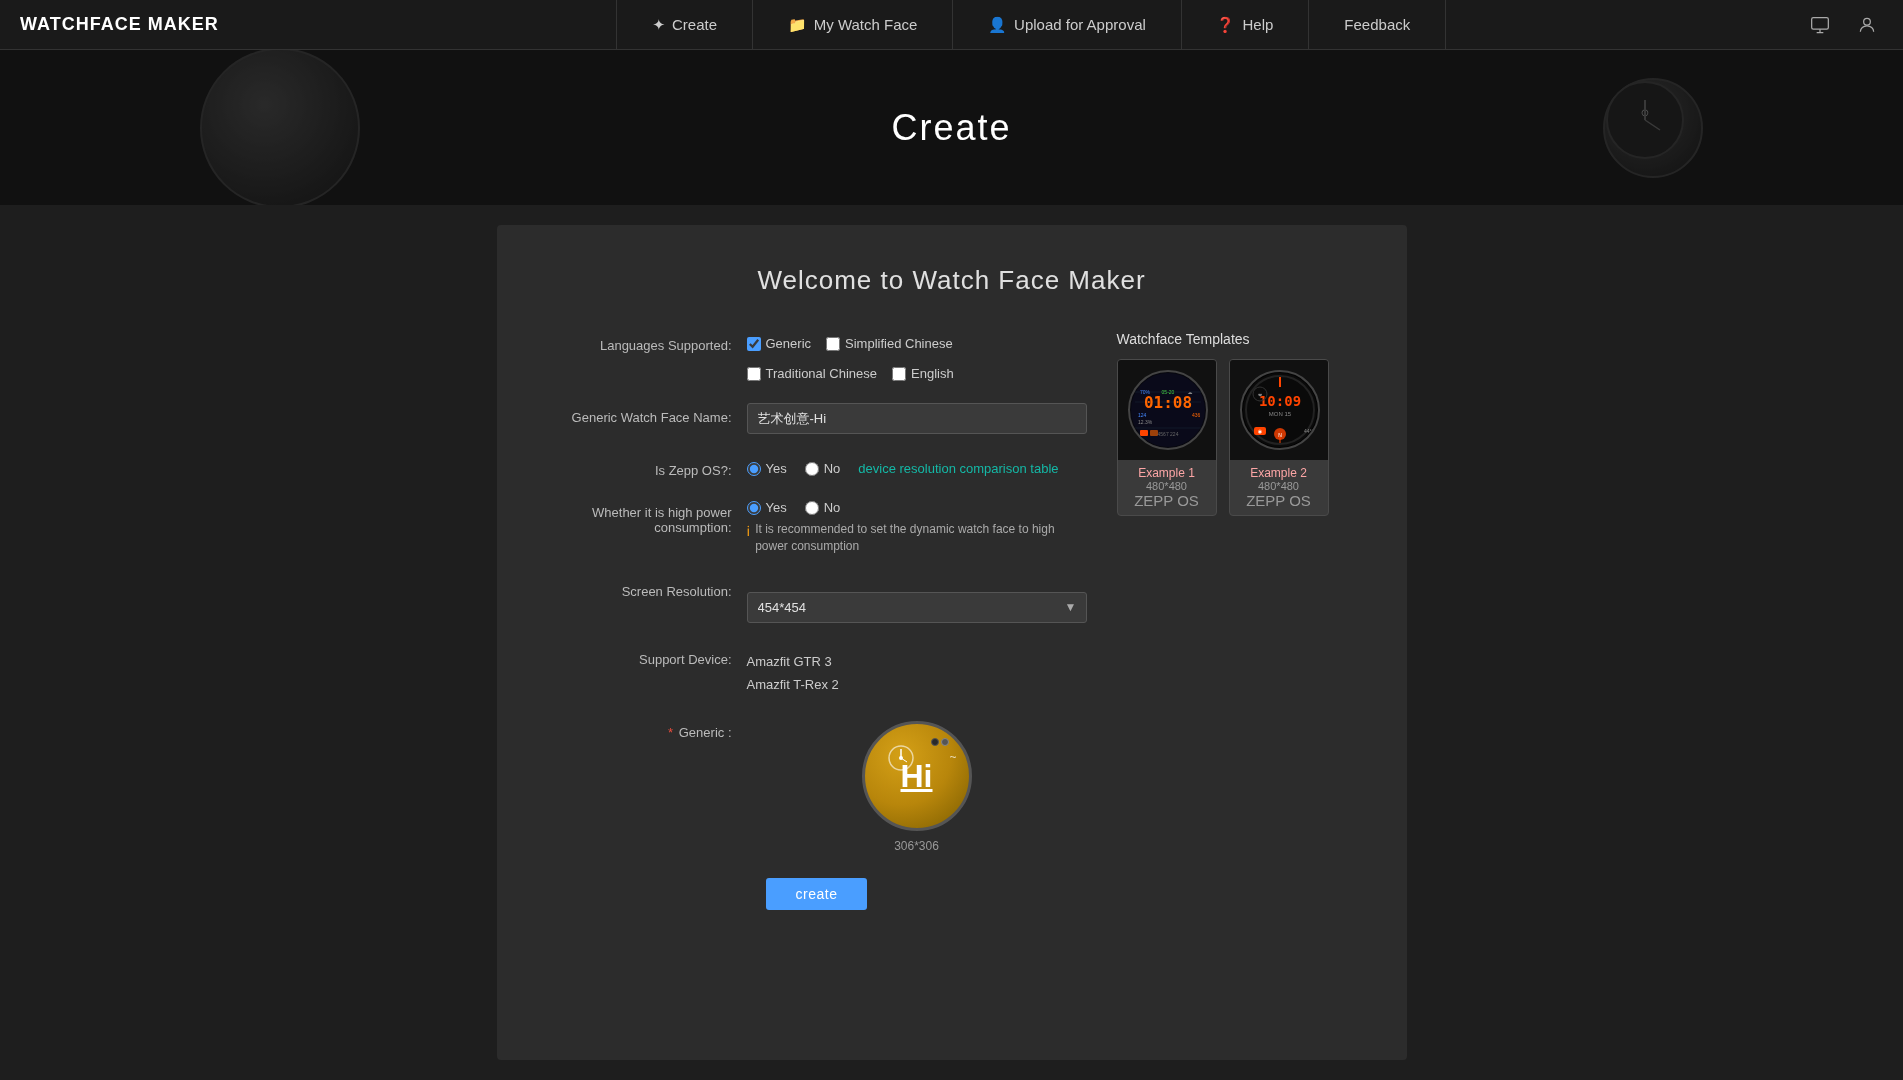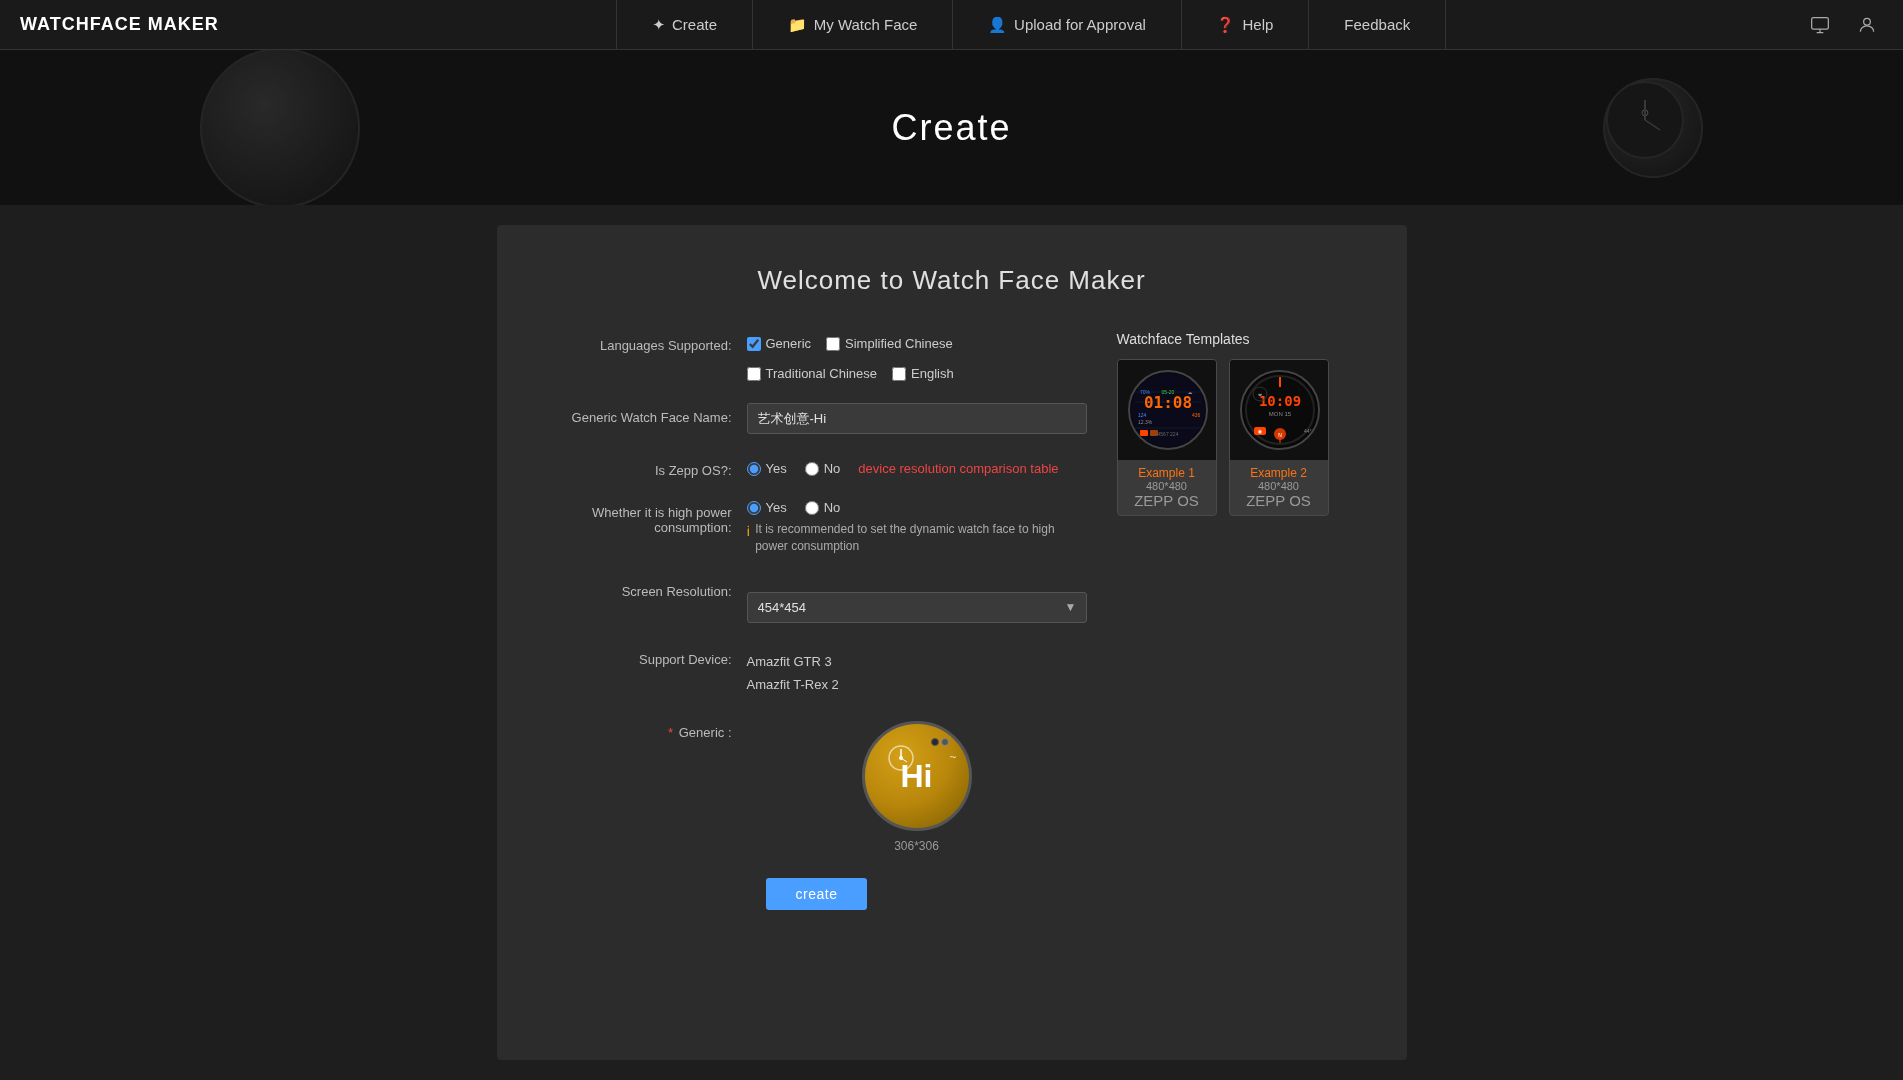--- a/index.html
+++ b/index.html
@@ -208,21 +208,21 @@
       font-size: 13px;
       color: #ccc;
       cursor: pointer;
     }
     .radio-item input[type="radio"] {
       accent-color: #4a9eff;
       width: 14px;
       height: 14px;
     }
     .link-text {
-      color: #ef4444;
+      color: #14b8a6;
       font-size: 13px;
       cursor: pointer;
       text-decoration: none;
       text-align: center;
     }
 
     
     .high-power-section {
       flex: 1;
     }
@@ -303,20 +303,21 @@
       justify-content: center;
       position: relative;
       overflow: hidden;
       cursor: pointer;
     }
     .watch-hi-text {
       font-size: 32px;
       font-weight: 700;
       color: #fff;
       line-height: 1;
+      text-decoration: underline;
     }
     .preview-size {
       font-size: 12px;
       color: #999;
     }
 
     
     .create-btn-row {
       display: flex;
       justify-content: center;
@@ -381,21 +382,21 @@
     }
     .template-watch-face-2 {
       background: radial-gradient(circle, #0a0a0a, #000);
     }
     .template-info {
       padding: 6px 8px;
       text-align: center;
     }
     .template-name {
       font-size: 12px;
-      color: #f97316;
+      color: #fca5a5;
       display: block;
     }
     .template-res {
       font-size: 11px;
       color: #999;
       display: block;
     }
     .template-os {
       font-size: 15px;
       color: #999;

